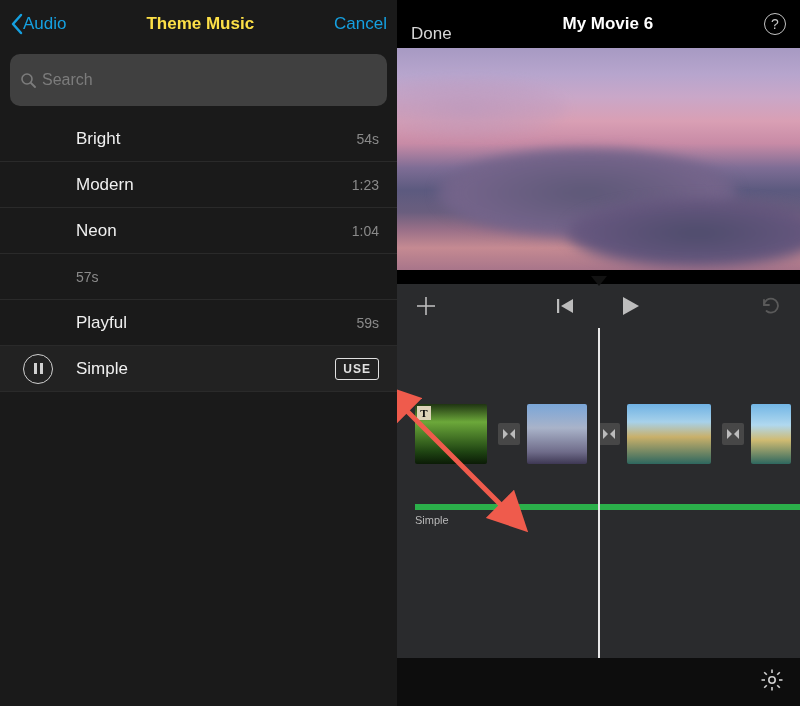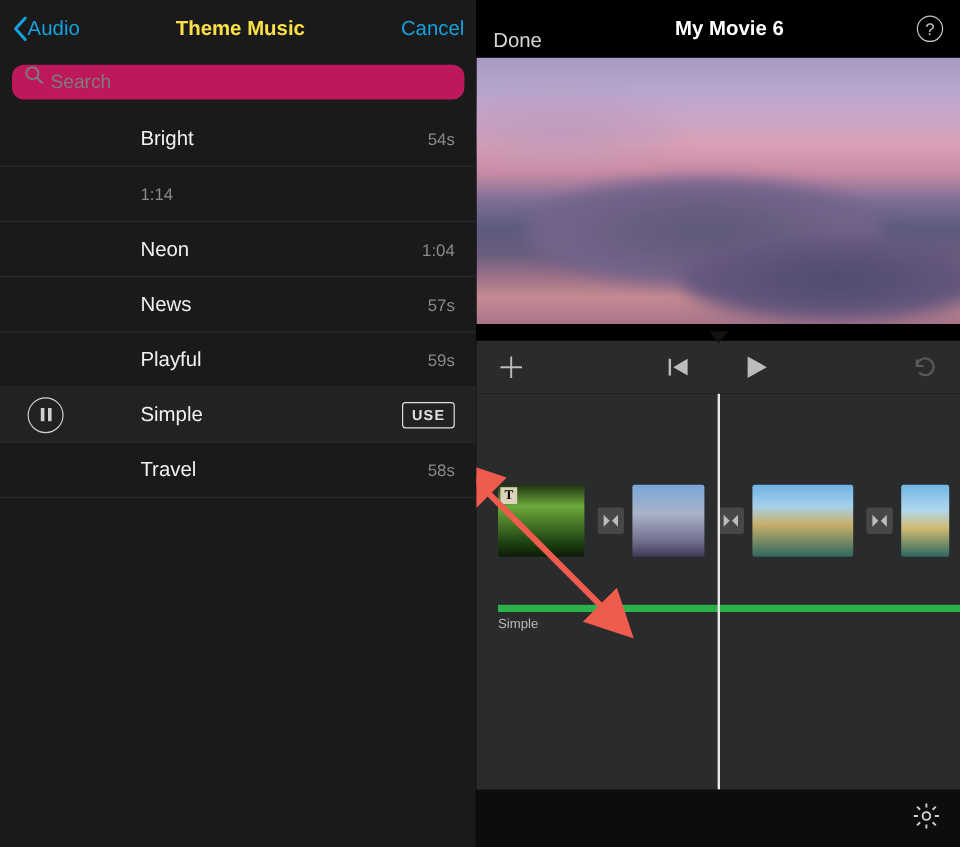--- a/index.html
+++ b/index.html
@@ -8,27 +8,27 @@
   .left-pane { width: 397px; height: 706px; background: #1a1a1a; display: flex; flex-direction: column; }
   .right-pane { width: 403px; height: 706px; background: #000; display: flex; flex-direction: column; position: relative; }
 
   
   .lp-header { height: 48px; display: flex; align-items: center; justify-content: space-between; padding: 0 10px; background: #1a1a1a; }
   .lp-back { display: flex; align-items: center; color: #15a0e0; font-size: 17px; cursor: pointer; }
   .lp-back svg { width: 13px; height: 22px; }
   .lp-title { color: #fde047; font-size: 17px; font-weight: 600; }
   .lp-cancel { color: #15a0e0; font-size: 17px; cursor: pointer; }
 
-  .lp-search { margin: 6px 10px 10px; height: 29px; background: #be185d; border-radius: 10px; display: flex; padding: 0 10px; }
+  .lp-search { margin: 6px 10px 10px; height: 52px; background: #404040; border-radius: 10px; display: flex; align-items: center; padding: 0 10px; }
   .lp-search svg { width: 16px; height: 16px; fill: #7c7c7c; margin-right: 6px; }
   .lp-search-input { background: transparent; border: none; outline: none; color: #ddd; font-size: 16px; flex: 1; }
   .lp-search-input::placeholder { color: #7c7c7c; }
 
   .lp-list { flex: 1; overflow: hidden; }
-  .lp-row { height: 46px; display: flex; align-items: center; padding-right: 18px; border-bottom: 1px solid #2a2a2a; gap: 41px; }
+  .lp-row { height: 46px; display: flex; align-items: center; padding-right: 18px; border-bottom: 1px solid #2a2a2a; }
   .lp-row .play-col { width: 76px; display: flex; justify-content: center; align-items: center; }
   .lp-row .track-name { flex: 1; color: #f0f0f0; font-size: 17px; }
   .lp-row .track-dur { color: #8a8a8a; font-size: 14px; }
   .lp-row.selected { background: #222; }
   .pause-btn { width: 30px; height: 30px; border: 1.5px solid #d0d0d0; border-radius: 50%; display: flex; align-items: center; justify-content: center; cursor: pointer; }
   .pause-btn .bars { display: flex; gap: 3px; }
   .pause-btn .bars span { width: 3px; height: 11px; background: #d0d0d0; }
   .use-btn { border: 1px solid #e0e0e0; color: #e0e0e0; font-size: 12px; font-weight: 700; letter-spacing: 1px; padding: 3px 7px; border-radius: 3px; cursor: pointer; background: transparent; }
 
   
@@ -108,53 +108,48 @@
     </div>
 
     <div class="lp-list">
       <div class="lp-row">
         <div class="play-col"></div>
         <div class="track-name">Bright</div>
         <div class="track-dur">54s</div>
       </div>
       <div class="lp-row">
         <div class="play-col"></div>
-        <div class="track-dur">1:14</div>
+        <div class="track-name">Modern</div>
+        <div class="track-dur">1:23</div>
       </div>
       <div class="lp-row">
         <div class="play-col"></div>
         <div class="track-name">Neon</div>
         <div class="track-dur">1:04</div>
       </div>
       <div class="lp-row">
         <div class="play-col"></div>
-        <div class="track-name">News</div>
         <div class="track-dur">57s</div>
       </div>
       <div class="lp-row">
         <div class="play-col"></div>
         <div class="track-name">Playful</div>
         <div class="track-dur">59s</div>
       </div>
       <div class="lp-row selected">
         <div class="play-col">
           <div class="pause-btn">
             <div class="bars">
                 <span></span>
                 <span></span>
               </div>
           </div>
         </div>
         <div class="track-name">Simple</div>
         <button class="use-btn">USE</button>
-      </div>
-      <div class="lp-row">
-        <div class="play-col"></div>
-        <div class="track-name">Travel</div>
-        <div class="track-dur">58s</div>
       </div>
     </div>
   </div>
 
   <div class="right-pane">
     <div class="rp-header">
       <div class="rp-done">Done</div>
       <div class="rp-title">My Movie 6</div>
       <div class="rp-help">?</div>
     </div>

